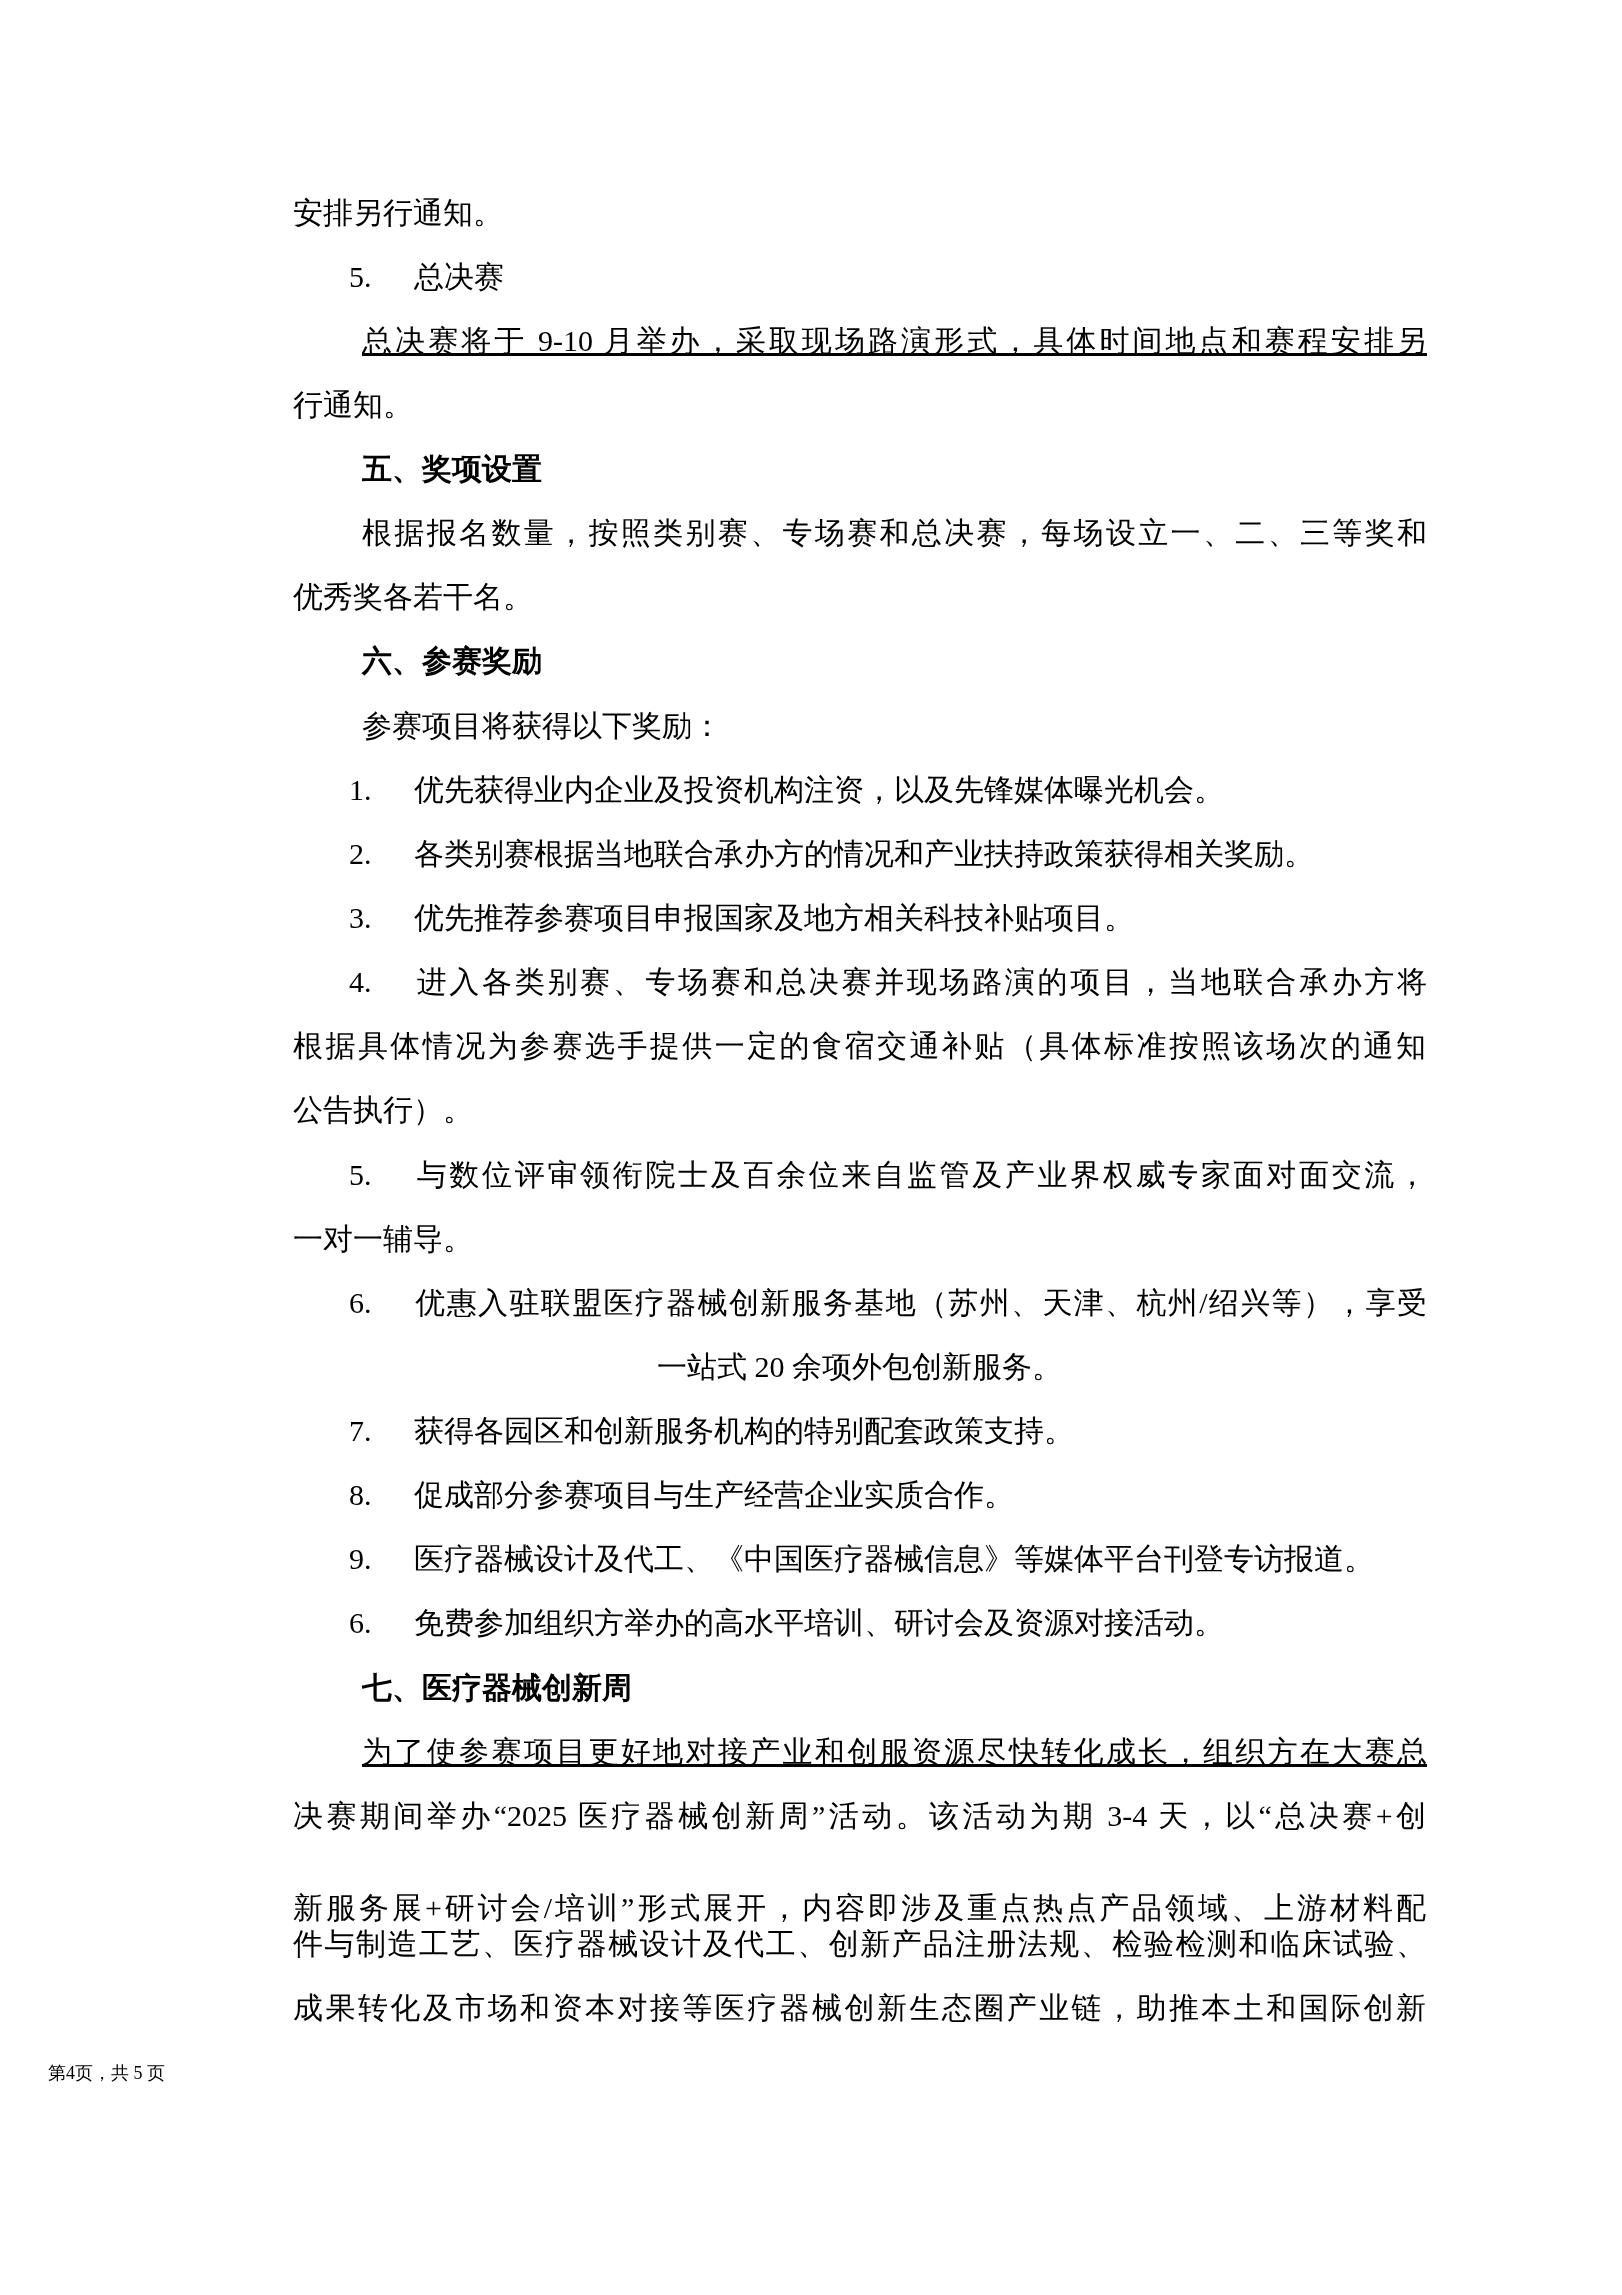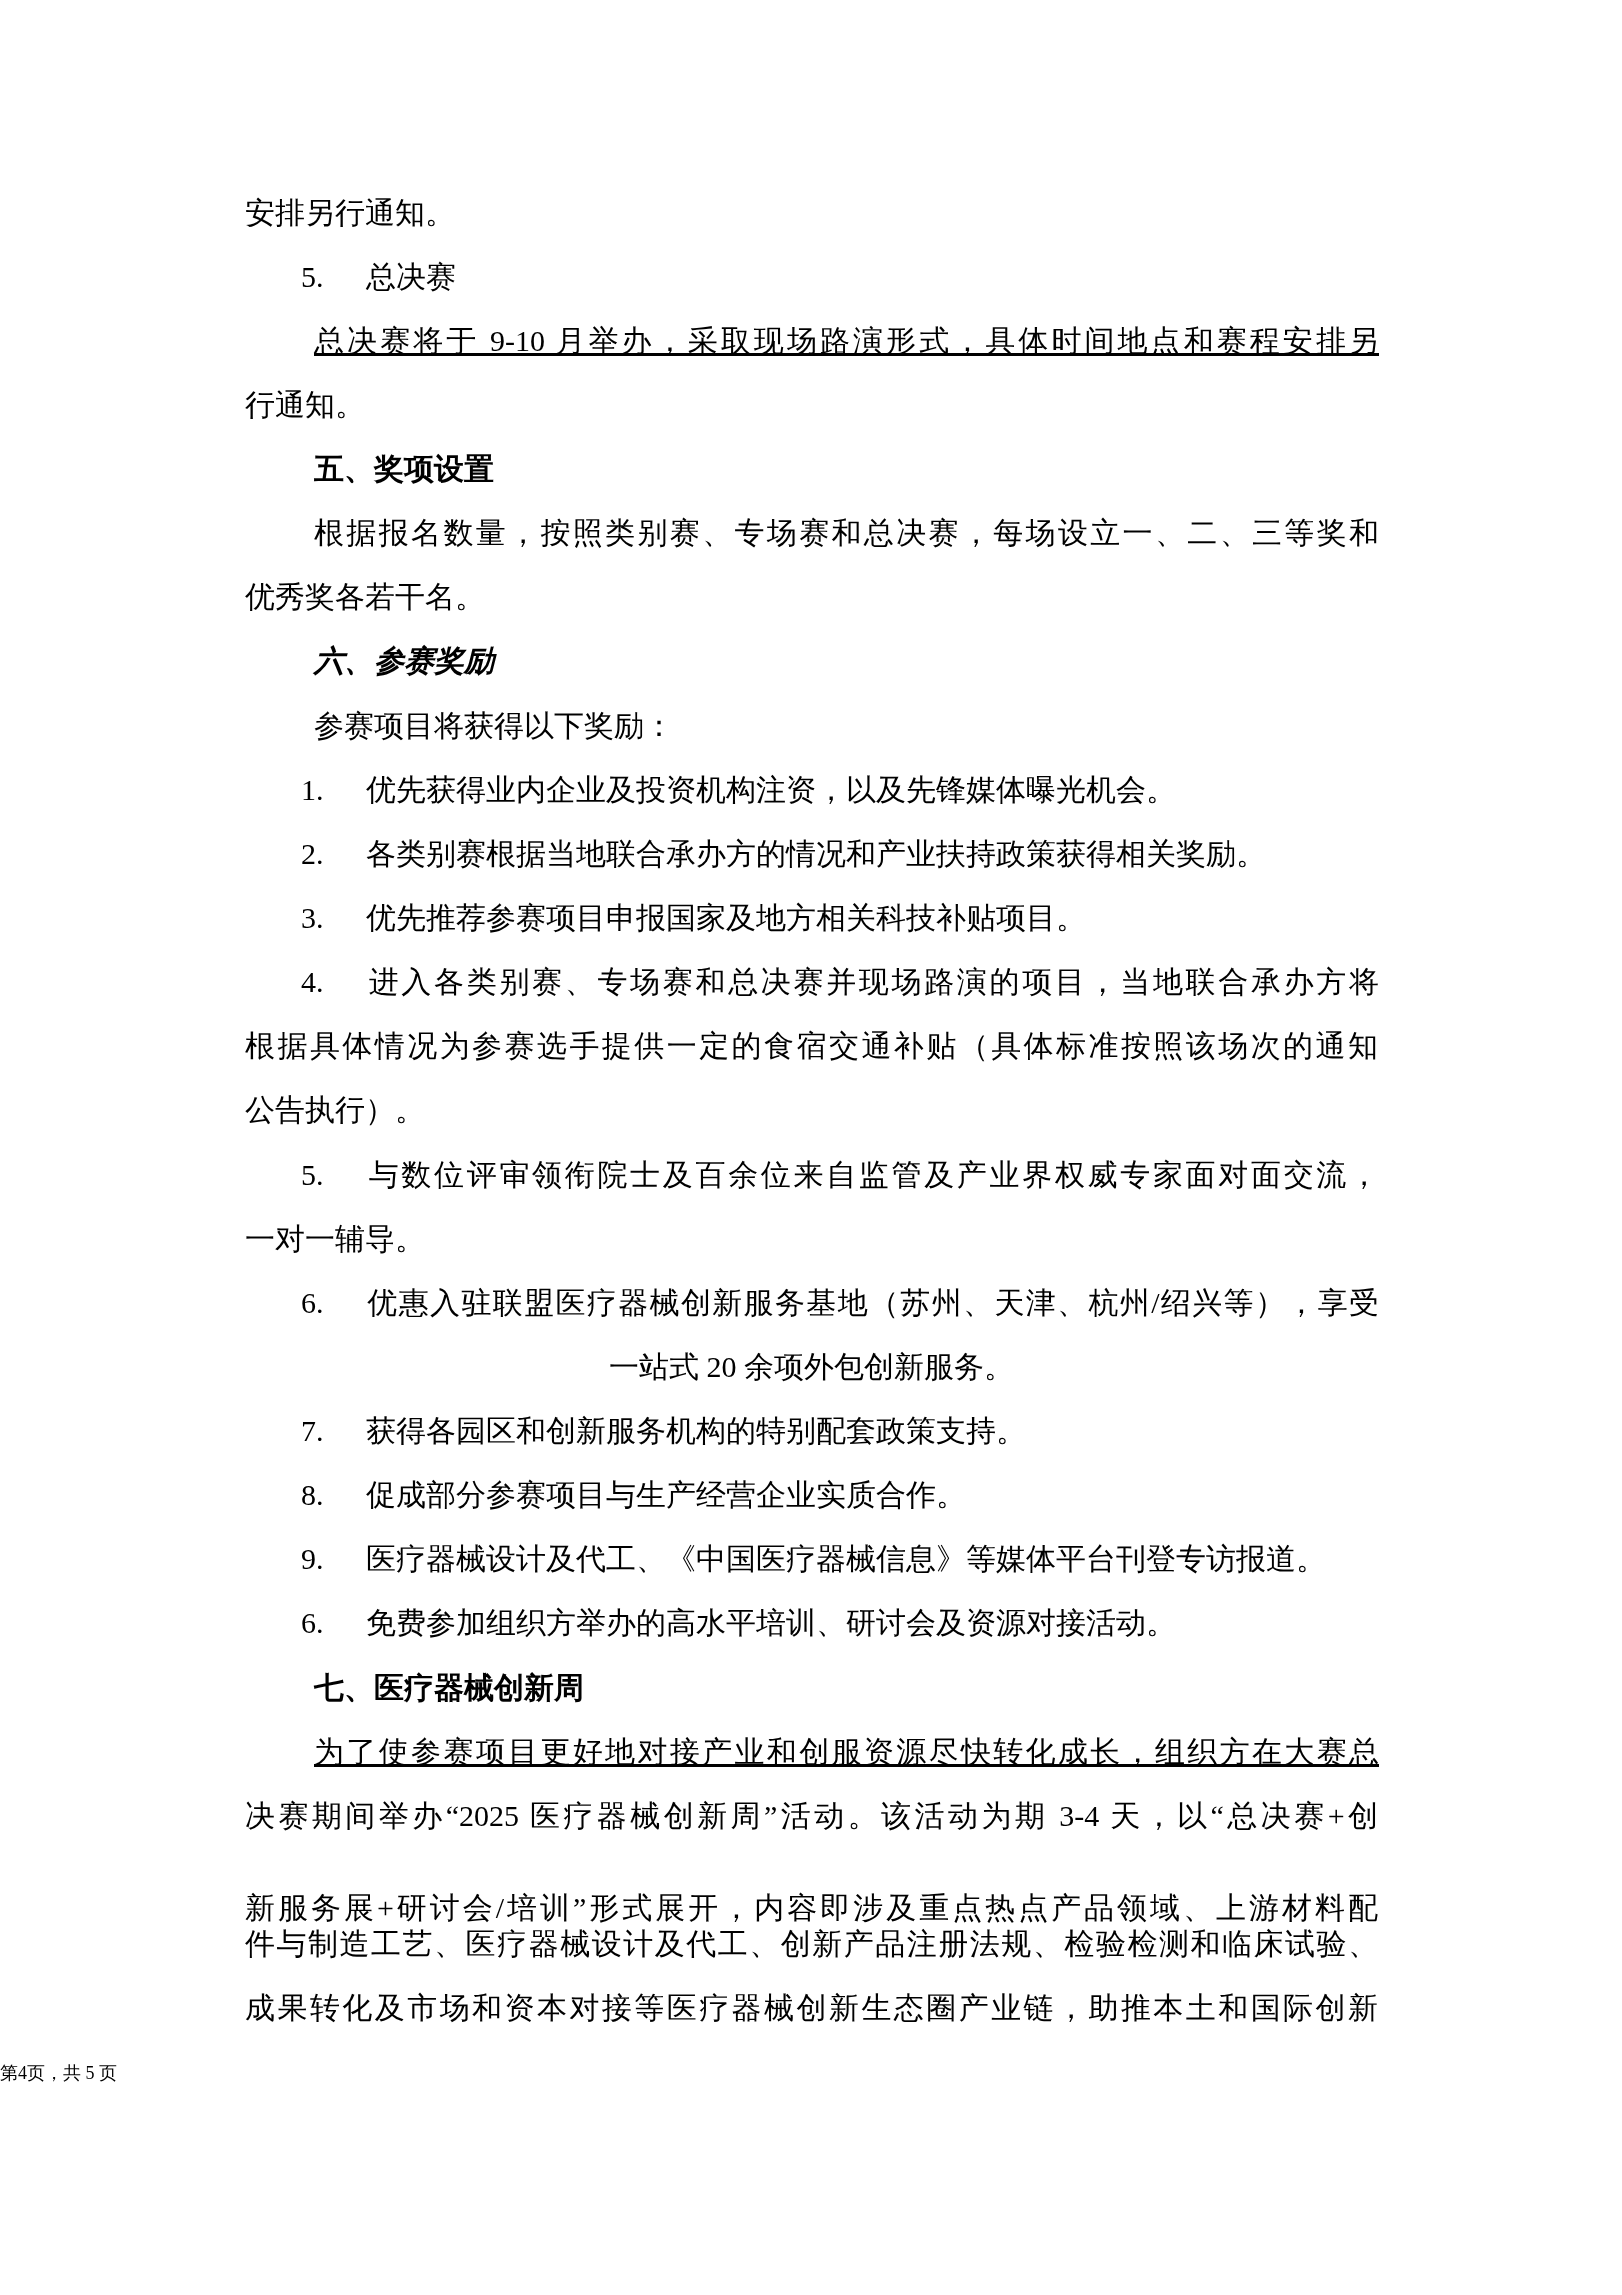--- a/index.html
+++ b/index.html
@@ -4,20 +4,21 @@
 <style>
   html,body{margin:0;padding:0;background:#ffffff;}
   .page{
     position:relative;
     width:1553px;
     height:2295px;
     background:#ffffff;
     color:#000000;
     font-family:"Liberation Serif",serif;
     overflow:hidden;
+    margin-left:48px;
   }
   .line{
     position:absolute;
     left:245px;
     width:1133px;
     height:64px;
     line-height:64px;
     font-size:30px;
     white-space:nowrap;
   }
@@ -49,21 +50,21 @@
 
 <div class="page">
   <div id="doc-body">
       <div class="line st-left" style="top: 181px;"><span>安排另行通知。</span></div>
       <div class="line st-item" style="top: 245px;"><span class="num">5.</span><span>总决赛</span></div>
       <div class="line st-indent just" style="top: 309px; text-decoration: underline;"><span>总决赛将于 9-10 月举办，采取现场路演形式，具体时间地点和赛程安排另</span></div>
       <div class="line st-left" style="top: 373px;"><span>行通知。</span></div>
       <div class="line st-heading" style="top: 437px;"><span>五、奖项设置</span></div>
       <div class="line st-indent just" style="top: 501px;"><span>根据报名数量，按照类别赛、专场赛和总决赛，每场设立一、二、三等奖和</span></div>
       <div class="line st-left" style="top: 565px;"><span>优秀奖各若干名。</span></div>
-      <div class="line st-heading" style="top: 629px; font-style: italic;"><span>六、参赛奖励</span></div>
+      <div class="line st-heading" style="top: 629px;"><span>六、参赛奖励</span></div>
       <div class="line st-indent" style="top: 694px;"><span>参赛项目将获得以下奖励：</span></div>
       <div class="line st-item" style="top: 758px;"><span class="num">1.</span><span>优先获得业内企业及投资机构注资，以及先锋媒体曝光机会。</span></div>
       <div class="line st-item" style="top: 822px;"><span class="num">2.</span><span>各类别赛根据当地联合承办方的情况和产业扶持政策获得相关奖励。</span></div>
       <div class="line st-item" style="top: 886px;"><span class="num">3.</span><span>优先推荐参赛项目申报国家及地方相关科技补贴项目。</span></div>
       <div class="line st-item just" style="top: 950px;"><span class="num">4.</span><span>进入各类别赛、专场赛和总决赛并现场路演的项目，当地联合承办方将</span></div>
       <div class="line st-left just" style="top: 1014px;"><span>根据具体情况为参赛选手提供一定的食宿交通补贴（具体标准按照该场次的通知</span></div>
       <div class="line st-left" style="top: 1078px;"><span>公告执行）。</span></div>
       <div class="line st-item just" style="top: 1143px;"><span class="num">5.</span><span>与数位评审领衔院士及百余位来自监管及产业界权威专家面对面交流，</span></div>
       <div class="line st-left" style="top: 1207px;"><span>一对一辅导。</span></div>
       <div class="line st-item just" style="top: 1271px;"><span class="num">6.</span><span>优惠入驻联盟医疗器械创新服务基地（苏州、天津、杭州/绍兴等），享受</span></div>

